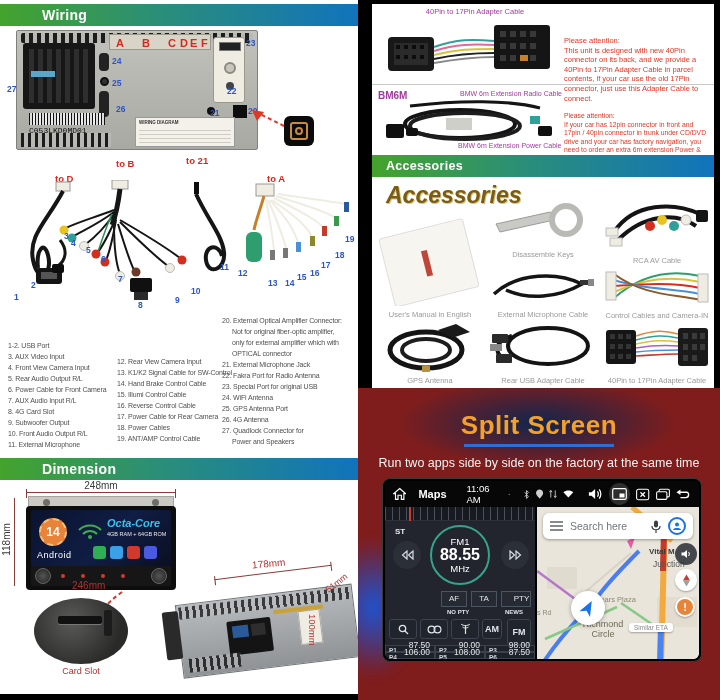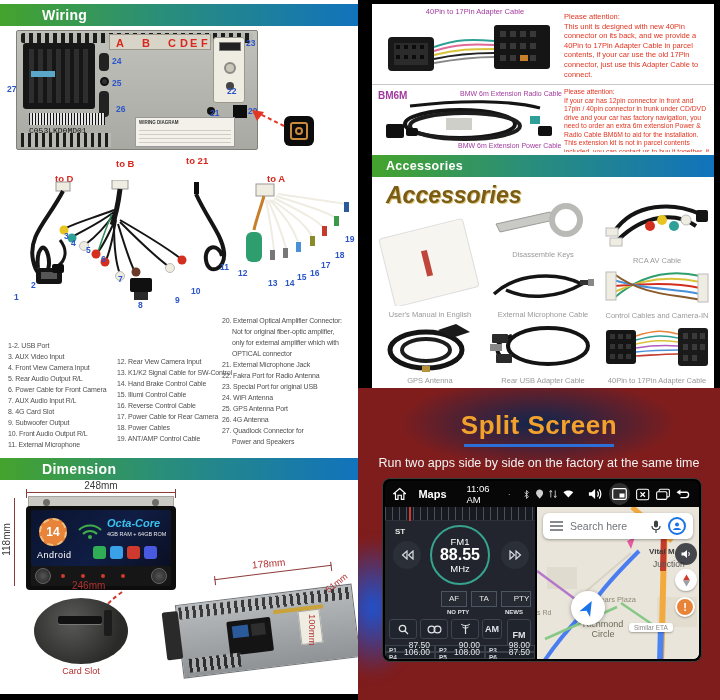--- a/index.html
+++ b/index.html
@@ -9,21 +9,21 @@
   .banner{position:absolute;left:0;right:0;height:22px;background:linear-gradient(90deg,#44a32c 0%,#2a8e7a 45%,#1173bc 100%);color:#fff;font-weight:bold;font-size:14px;line-height:22px;padding-left:42px;letter-spacing:.3px;}
   .abs{position:absolute;}
   .bluenum{position:absolute;color:#2b55c8;font-weight:bold;font-size:8.5px;}
   .redto{position:absolute;color:#d8281e;font-weight:bold;font-size:9.5px;}
   .letter{color:#d8281e;font-weight:bold;font-size:11px;position:absolute;top:2px;}
   .legend-line{font-size:8px;color:#3c3c3c;line-height:10px;white-space:nowrap;}
   .listcol{position:absolute;font-size:7px;color:#4f4f4f;letter-spacing:-0.15px;}
   .listcol div{line-height:11px;white-space:nowrap;}
   .indent{padding-left:10px;}
   .purple{color:#a13a9e;}
-  .redtxt{color:#e23522;}
+  .redtxt{color:#e23522;margin-top:24px;}
   .acc-label{position:absolute;font-size:7.5px;color:#9a9a9a;text-align:center;white-space:nowrap;}
   .dimlabel{font-size:10px;color:#3a3a3a;}
   .dimred{color:#b03030;}
   .tick-line{position:absolute;border-top:1px solid #8b3a3a;}
   .tick-line:before,.tick-line:after{content:"";position:absolute;top:-4px;width:1px;height:9px;background:#8b3a3a;}
   .tick-line:before{left:0;} .tick-line:after{right:0;}
   
   .sp-btn{border:1px solid #4b5560;background:#262a33;color:#e8e8e8;font-size:8px;text-align:center;position:absolute;line-height:14px;}
   .toolbtn{position:absolute;border:1px solid #3d444e;background:#20242c;border-radius:3px;display:flex;align-items:center;justify-content:center;color:#dfe3e8;font-size:9px;font-weight:bold;}
   .preset{position:relative;border:1px solid #3a414b;background:#1d2129;}
@@ -555,21 +555,21 @@
                   <circle cx="10.5" cy="4.5" r="3.4" fill="none" stroke="#dfe3e8" stroke-width="1.2"></circle>
                 </svg>
             </span>
             <span class="toolbtn" style="left:66px;top:112px;width:28px;height:20px;">
               <svg width="13" height="12" viewBox="0 0 13 12">
                   <line x1="6.5" y1="2" x2="6.5" y2="11" stroke="#dfe3e8" stroke-width="1.2"></line>
                   <path d="M2 1 C4 3,9 3,11 1 M3.5 4 C5 5.5,8 5.5,9.5 4" fill="none" stroke="#dfe3e8" stroke-width="1"></path>
                 </svg>
             </span>
             <span class="toolbtn" style="left:97px;top:112px;width:20px;height:20px;">AM</span>
-            <span class="toolbtn" style="left:122px;top:112px;width:24px;height:32px;">FM</span>
+            <span class="toolbtn" style="left:122px;top:112px;width:24px;height:26px;">FM</span>
             <div class="abs" style="left:0;right:0;top:138px;bottom:0;display:grid;grid-template-columns:1fr 1fr 1fr;grid-template-rows:1fr 1fr;">
               <div class="preset">
                   <span class="pl">P1</span>
                   <span class="pv">87.50</span>
                 </div>
               <div class="preset">
                   <span class="pl">P2</span>
                   <span class="pv">90.00</span>
                 </div>
               <div class="preset">

